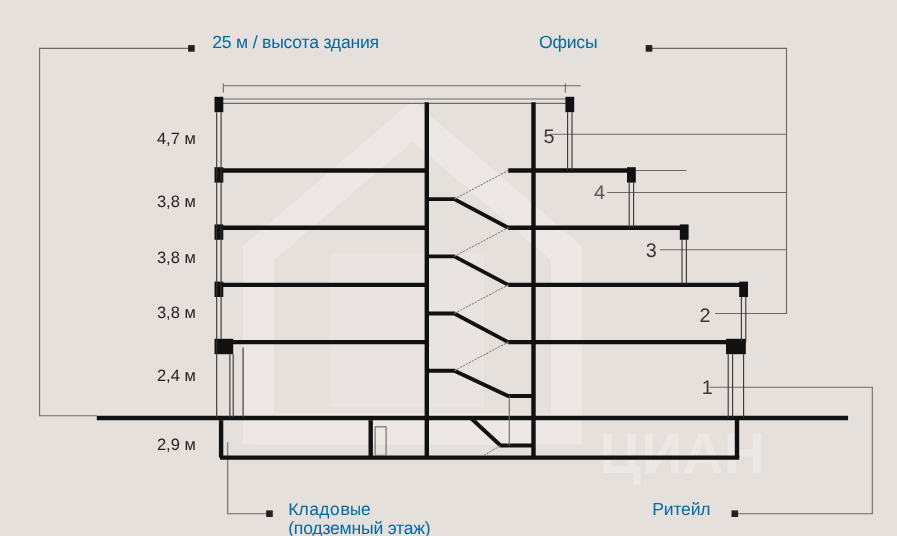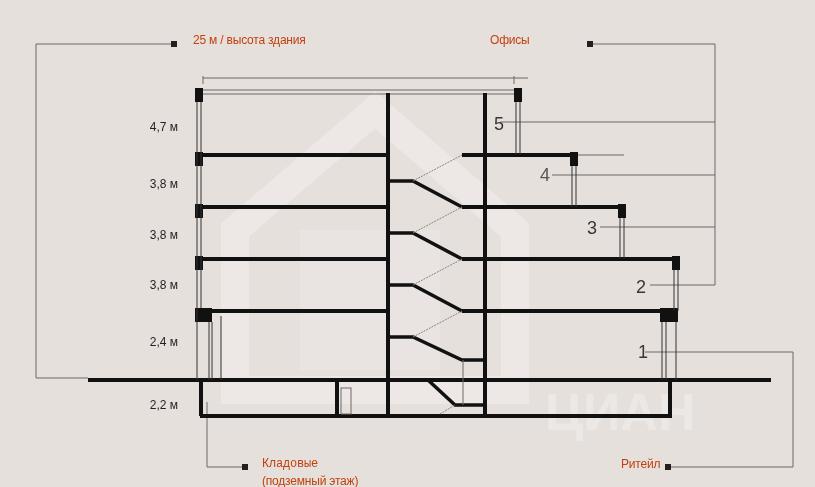--- a/index.html
+++ b/index.html
@@ -5,25 +5,25 @@
     html, body { margin: 0; padding: 0; }
     body {
       width: 815px; height: 487px; overflow: hidden;
       background: #e6e0dd;
       font-family: "Liberation Sans", "DejaVu Sans", sans-serif;
       position: relative;
     }
     .stage { position: absolute; left: 0; top: 0; width: 815px; height: 487px; }
     svg.drawing { position: absolute; left: 0; top: 0; }
     .label {
-      position: absolute; color: #c2410c; font-size: 12px; line-height: 18px;
+      position: absolute; color: #0369a1; font-size: 16px; line-height: 18px;
       white-space: nowrap; letter-spacing: -0.2px;
     }
     .hlabel {
-      position: absolute; color: #231f1f; font-size: 12px; line-height: 16px;
+      position: absolute; color: #231f1f; font-size: 15px; line-height: 16px;
       white-space: nowrap; text-align: right; width: 60px;
     }
     .num {
       position: absolute; color: #3a3636; font-size: 18px; line-height: 18px;
     }
     .num.faded { color: #5a5555; }
   </style>
 </head>
 <body>
 
@@ -144,25 +144,25 @@
 
   <div class="label" style="left:193px; top:31px;">25 м / высота здания</div>
 
   <div class="label" style="left:490px; top:31px;">Офисы</div>
 
   <div class="hlabel" style="left:118px; top:119px;">4,7 м</div>
   <div class="hlabel" style="left:118px; top:176px;">3,8 м</div>
   <div class="hlabel" style="left:118px; top:227px;">3,8 м</div>
   <div class="hlabel" style="left:118px; top:277px;">3,8 м</div>
   <div class="hlabel" style="left:118px; top:334px;">2,4 м</div>
-  <div class="hlabel" style="left:118px; top:397px;">2,2 м</div>
+  <div class="hlabel" style="left:118px; top:397px;">2,9 м</div>
 
   <div class="num" style="left:494px; top:115px;">5</div>
   <div class="num faded" style="left:540px; top:166px;">4</div>
   <div class="num" style="left:587px; top:219px;">3</div>
   <div class="num" style="left:636px; top:278px;">2</div>
   <div class="num" style="left:638px; top:343px;">1</div>
 
   <div class="label" style="left:262px; top:455px;font-family:Liberation Mono, monospace;">Кладовые</div>
   <div class="label" style="left:262px; top:472px;">(подземный этаж)</div>
-  <div class="label" style="left:593px; top:455px;margin-left:28px;">Ритейл</div>
+  <div class="label" style="left:593px; top:455px;">Ритейл</div>
 
 </div>
 
 </body></html>

